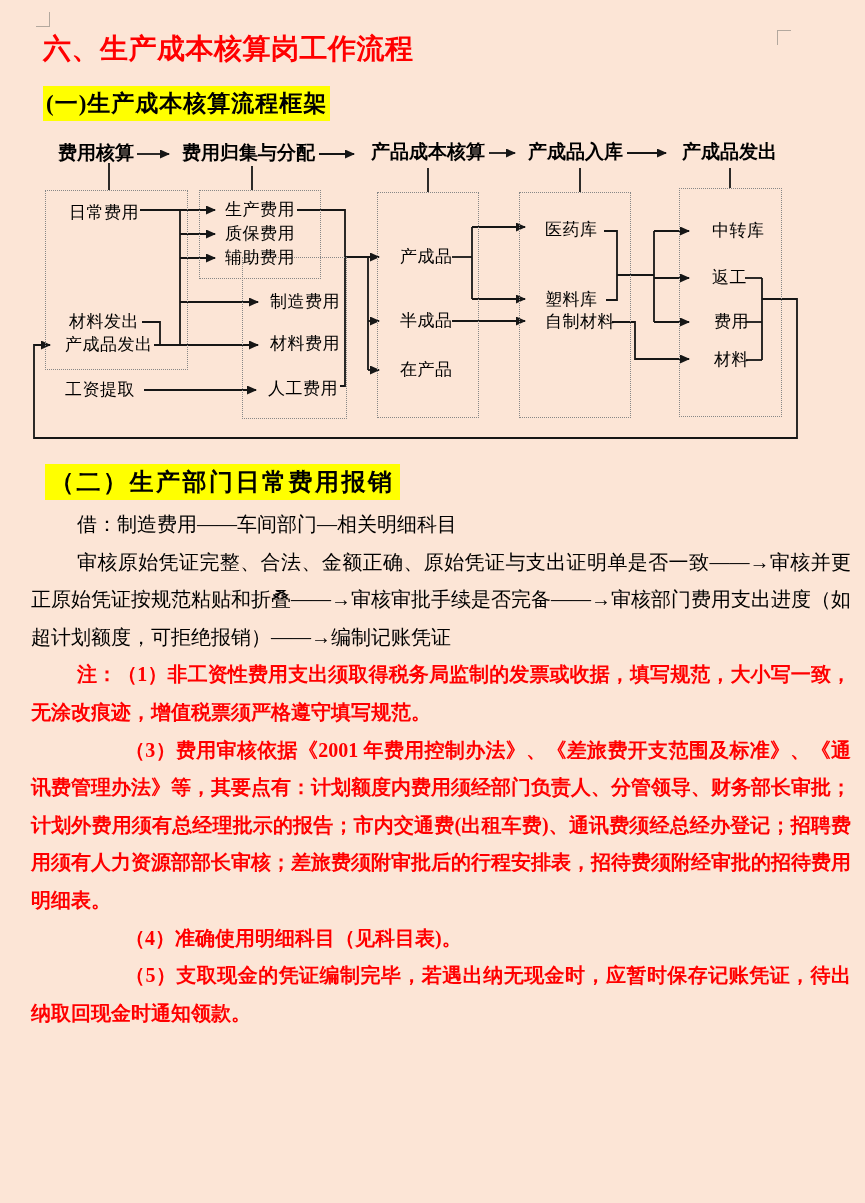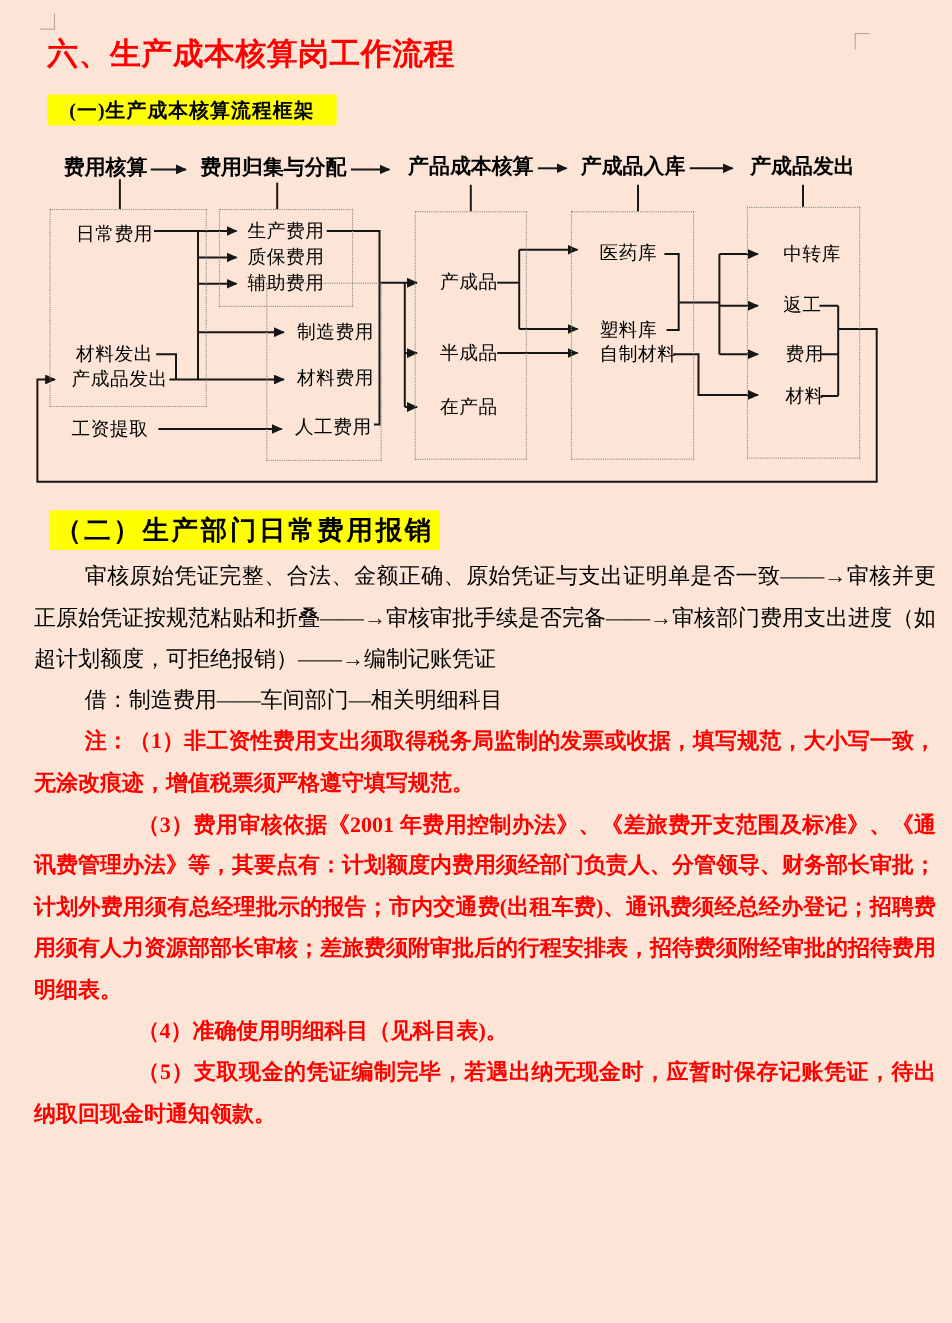--- a/index.html
+++ b/index.html
@@ -15,21 +15,21 @@
   .corner.tr{left:777px;top:30px;border-left:1px solid #b3a89e;border-top:1px solid #b3a89e;}
 
   .doc-title{
     position:absolute;left:43px;top:30px;margin:0;
     font-size:28px;font-weight:bold;color:#ff0000;letter-spacing:0.5px;white-space:nowrap;
   }
   .hl{
     position:absolute;display:inline-block;background:#ffff00;
     font-weight:bold;color:#000;white-space:nowrap;
   }
-  .sub1{left:43px;top:86px;font-size:18px;letter-spacing:1px;padding:2px 20px;}
+  .sub1{left:43px;top:86px;font-size:23px;letter-spacing:1px;padding:2px 3px;}
   .sub2{left:45px;top:464px;font-size:24px;letter-spacing:2.5px;padding:2px 5px;}
 
   
   .flowchart{position:absolute;left:12px;top:0;width:865px;height:460px;font-family:Liberation Serif, serif;}
   .flowchart svg{position:absolute;left:0;top:0;}
   .fc-header{
     position:absolute;font-size:19px;font-weight:bold;white-space:nowrap;line-height:20px;
   }
   .fc-box{position:absolute;border:1px dotted #878787;}
   .fc-node{
@@ -156,21 +156,21 @@
 
   <div class="fc-node" style="left:700px;top:221px">中转库</div>
   <div class="fc-node" style="left:700px;top:268px">返工</div>
   <div class="fc-node" style="left:702px;top:312px">费用</div>
   <div class="fc-node" style="left:702px;top:350px">材料</div>
 </div>
 
 <div class="hl sub2">（二）生产部门日常费用报销</div>
 
 <div class="bodytext">
+  <p class="ind-1">借：制造费用——车间部门—相关明细科目</p>
   <p class="ind-1">审核原始凭证完整、合法、金额正确、原始凭证与支出证明单是否一致——→审核并更正原始凭证按规范粘贴和折叠——→审核审批手续是否完备——→审核部门费用支出进度（如超计划额度，可拒绝报销）——→编制记账凭证</p>
-  <p class="ind-1">借：制造费用——车间部门—相关明细科目</p>
   <p class="ind-1 rednote">注：（1）非工资性费用支出须取得税务局监制的发票或收据，填写规范，大小写一致，无涂改痕迹，增值税票须严格遵守填写规范。</p>
   <p class="ind-3 rednote">（3）费用审核依据《2001 年费用控制办法》、《差旅费开支范围及标准》、《通讯费管理办法》等，其要点有：计划额度内费用须经部门负责人、分管领导、财务部长审批；计划外费用须有总经理批示的报告；市内交通费(出租车费)、通讯费须经总经办登记；招聘费用须有人力资源部部长审核；差旅费须附审批后的行程安排表，招待费须附经审批的招待费用明细表。</p>
   <p class="ind-3 rednote">（4）准确使用明细科目（见科目表)。</p>
   <p class="ind-3 rednote">（5）支取现金的凭证编制完毕，若遇出纳无现金时，应暂时保存记账凭证，待出纳取回现金时通知领款。</p>
 </div>
 
 <div class="pageno">22</div>
 
 </body></html>

